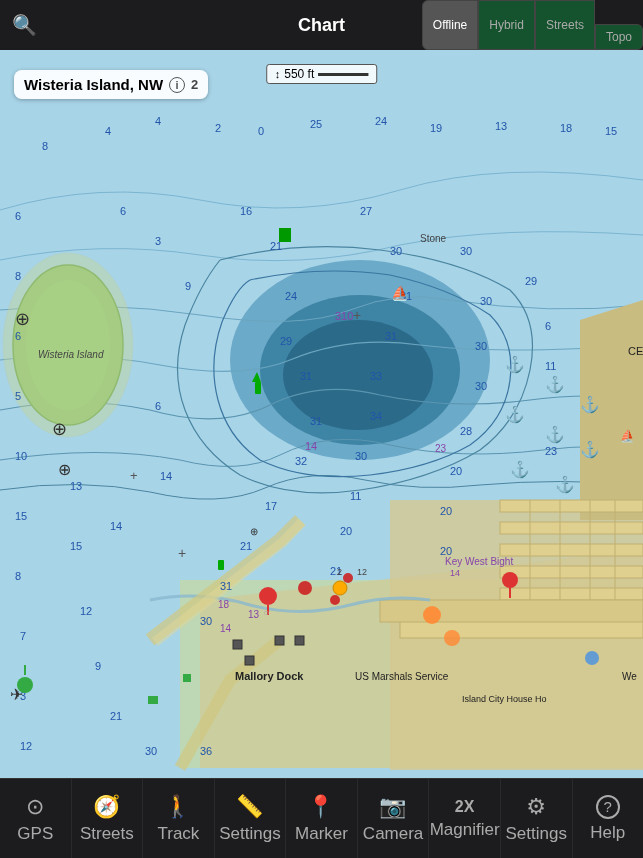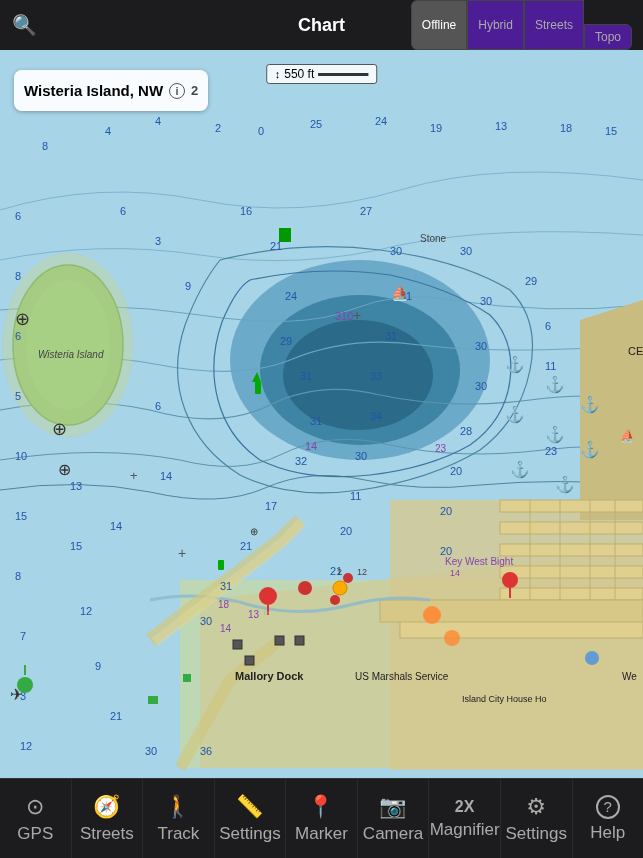--- a/index.html
+++ b/index.html
@@ -22,26 +22,26 @@
       color: #aaa;
       font-size: 20px;
     }
     #header .title {
       color: #fff;
       font-size: 18px;
       font-weight: 600;
     }
     #header .map-buttons {
       position: absolute;
-      right: 11px;
+      right: 0;
       display: flex;
       gap: 0;
     }
     #header .map-btn {
-      background: #4c1d95;
+      background: #14532d;
       color: #aaa;
       border: 1px solid #444;
       padding: 5px 10px;
       font-size: 12px;
       cursor: pointer;
     }
     #header .map-btn.active {
       background: #555;
       color: #fff;
     }
@@ -117,21 +117,21 @@
       border: 1px solid #333;
     }
 
     
     .location-label {
       position: absolute;
       top: 20px;
       left: 14px;
       background: rgba(255,255,255,0.92);
       border-radius: 8px;
-      padding: 12px 10px;
+      padding: 6px 10px;
       font-size: 15px;
       font-weight: 600;
       color: #000;
       display: flex;
       align-items: center;
       gap: 6px;
       z-index: 10;
       box-shadow: 0 1px 4px rgba(0,0,0,0.3);
     }
     .info-circle {

